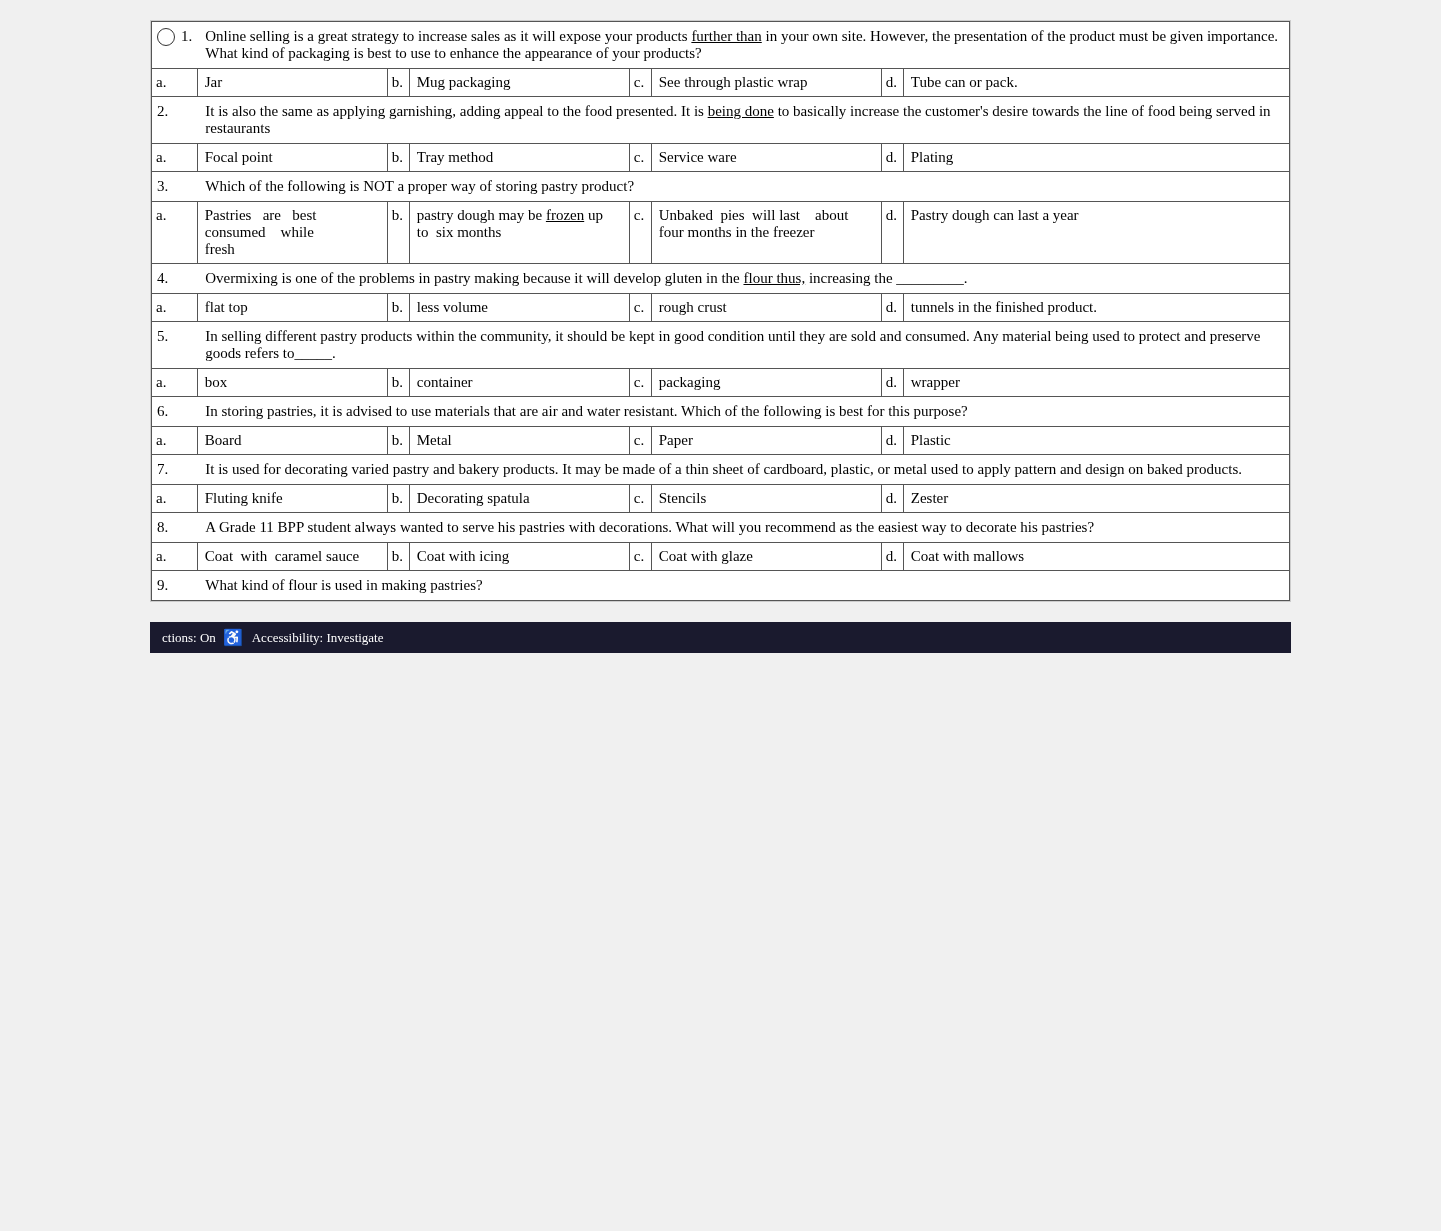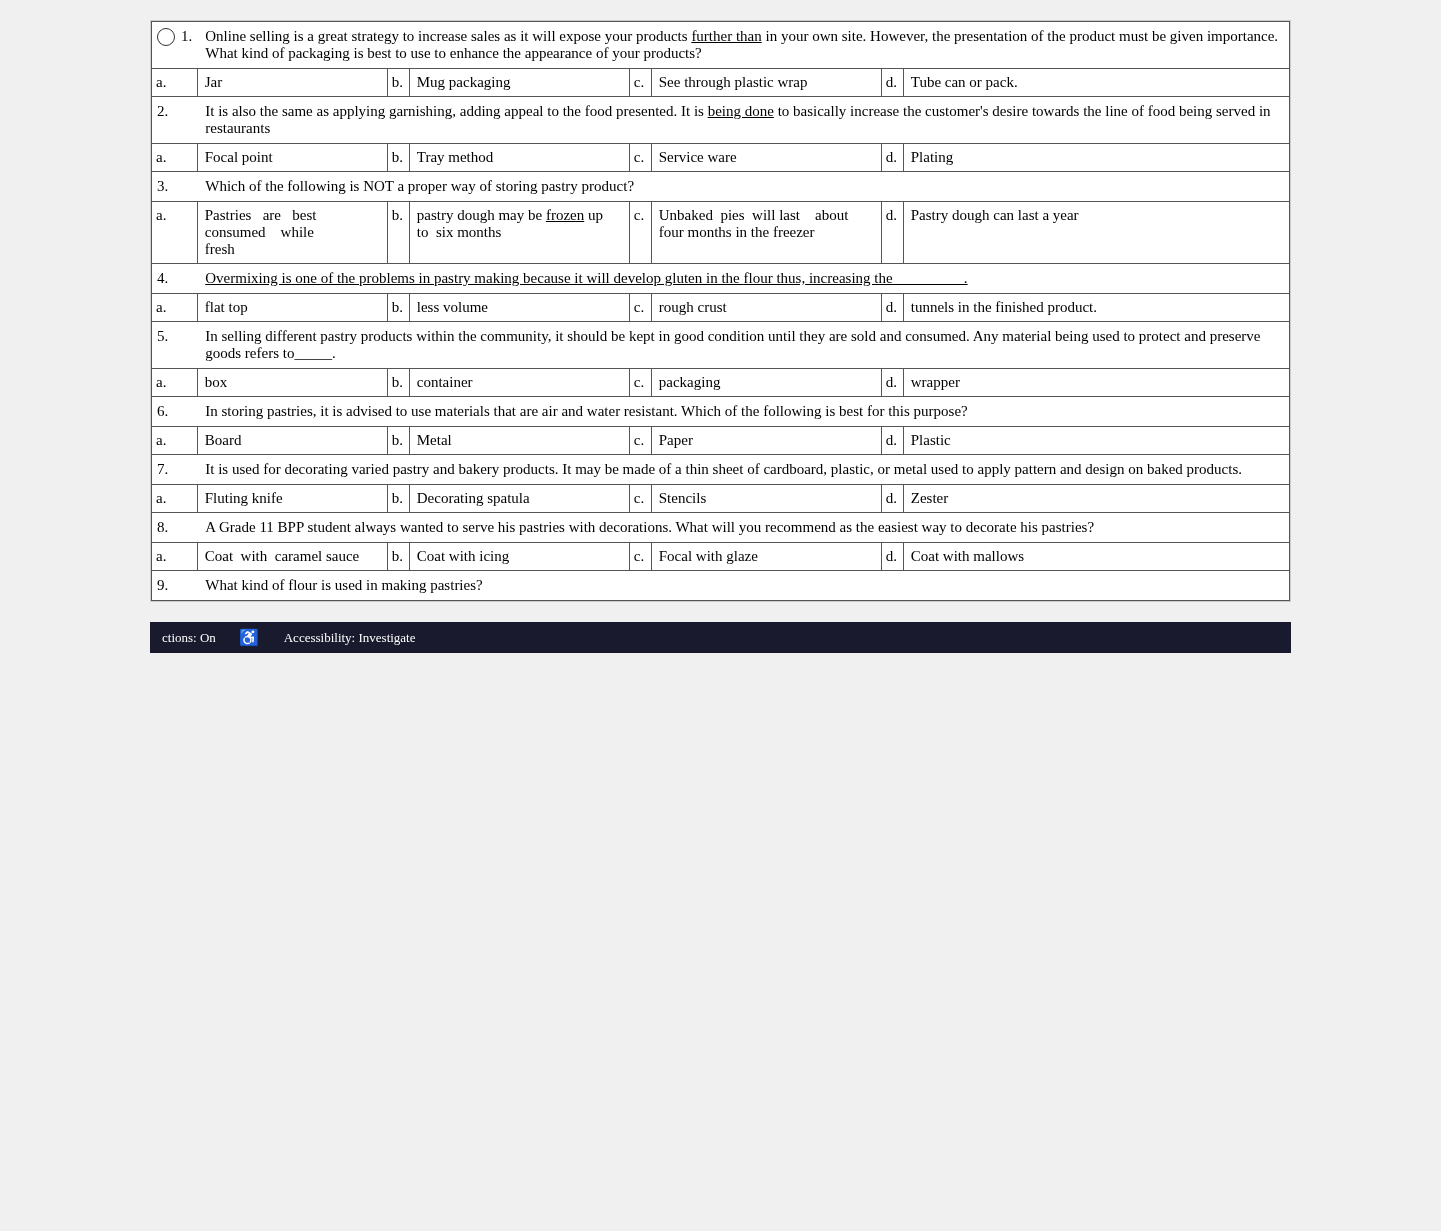--- a/index.html
+++ b/index.html
@@ -52,21 +52,21 @@
     .underline {
       text-decoration: underline;
     }
     .bottom-bar {
       background: #1a1a2e;
       color: white;
       width: 1141px;
       padding: 6px 12px;
       display: flex;
       align-items: center;
-      gap: 24px;
+      gap: 8px;
       font-size: 13px;
       margin: 0 auto;
     }
     .circle-num {
       display: inline-block;
       width: 18px;
       height: 18px;
       border-radius: 50%;
       border: 1.5px solid #333;
       text-align: center;
@@ -142,21 +142,21 @@
       <td class="answer-label">c.</td>
       <td class="answer-cell">
         <span>Unbaked&nbsp; pies&nbsp; will last&nbsp;&nbsp;&nbsp; about&nbsp;&nbsp;&nbsp; four months in the freezer</span>
       </td>
       <td class="answer-label">d.</td>
       <td class="answer-cell">Pastry dough can last a year</td>
     </tr>
 
     <tr>
       <td class="num-cell" style="border-right:none;">4.</td>
-      <td colspan="8" class="question-cell" style="border-left:none;text-decoration:underline;">
+      <td colspan="8" class="question-cell" style="border-left:none;">
         Overmixing is one of the problems in pastry making because it will develop gluten in the <span class="underline">flour thus,</span> increasing the _________.
       </td>
     </tr>
     <tr>
       <td class="answer-label">a.</td>
       <td class="answer-cell">flat top</td>
       <td class="answer-label">b.</td>
       <td class="answer-cell">less volume</td>
       <td class="answer-label">c.</td>
       <td class="answer-cell">rough crust</td>
@@ -214,21 +214,21 @@
       <td colspan="8" class="question-cell" style="border-left:none;">A Grade 11 BPP student always wanted to serve his pastries with decorations. What will you recommend as the easiest way to decorate his pastries?</td>
     </tr>
     <tr>
       <td class="answer-label">a.</td>
       <td class="answer-cell">
         <span>Coat&nbsp; with&nbsp; caramel sauce</span>
       </td>
       <td class="answer-label">b.</td>
       <td class="answer-cell">Coat with icing</td>
       <td class="answer-label">c.</td>
-      <td class="answer-cell">Focal with glaze</td>
+      <td class="answer-cell">Coat with glaze</td>
       <td class="answer-label">d.</td>
       <td class="answer-cell">Coat with mallows</td>
     </tr>
 
     <tr>
       <td class="num-cell" style="border-right:none;">9.</td>
       <td colspan="8" class="question-cell" style="border-left:none;">What kind of flour is used in making pastries?</td>
     </tr>
   </tbody>
     </table>

